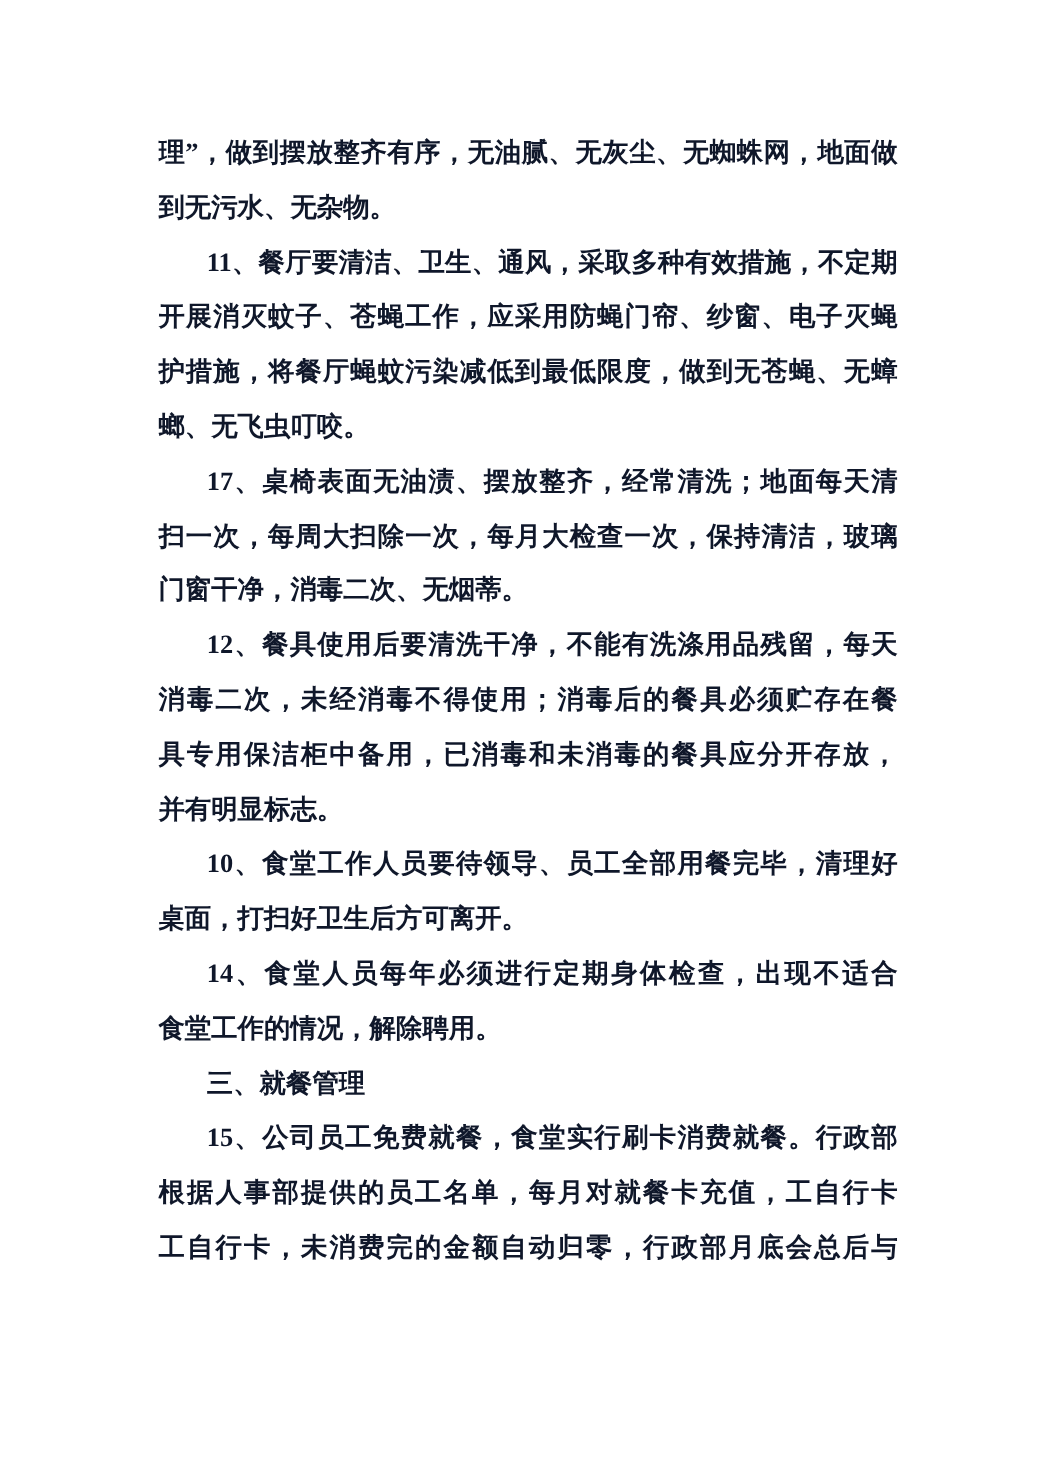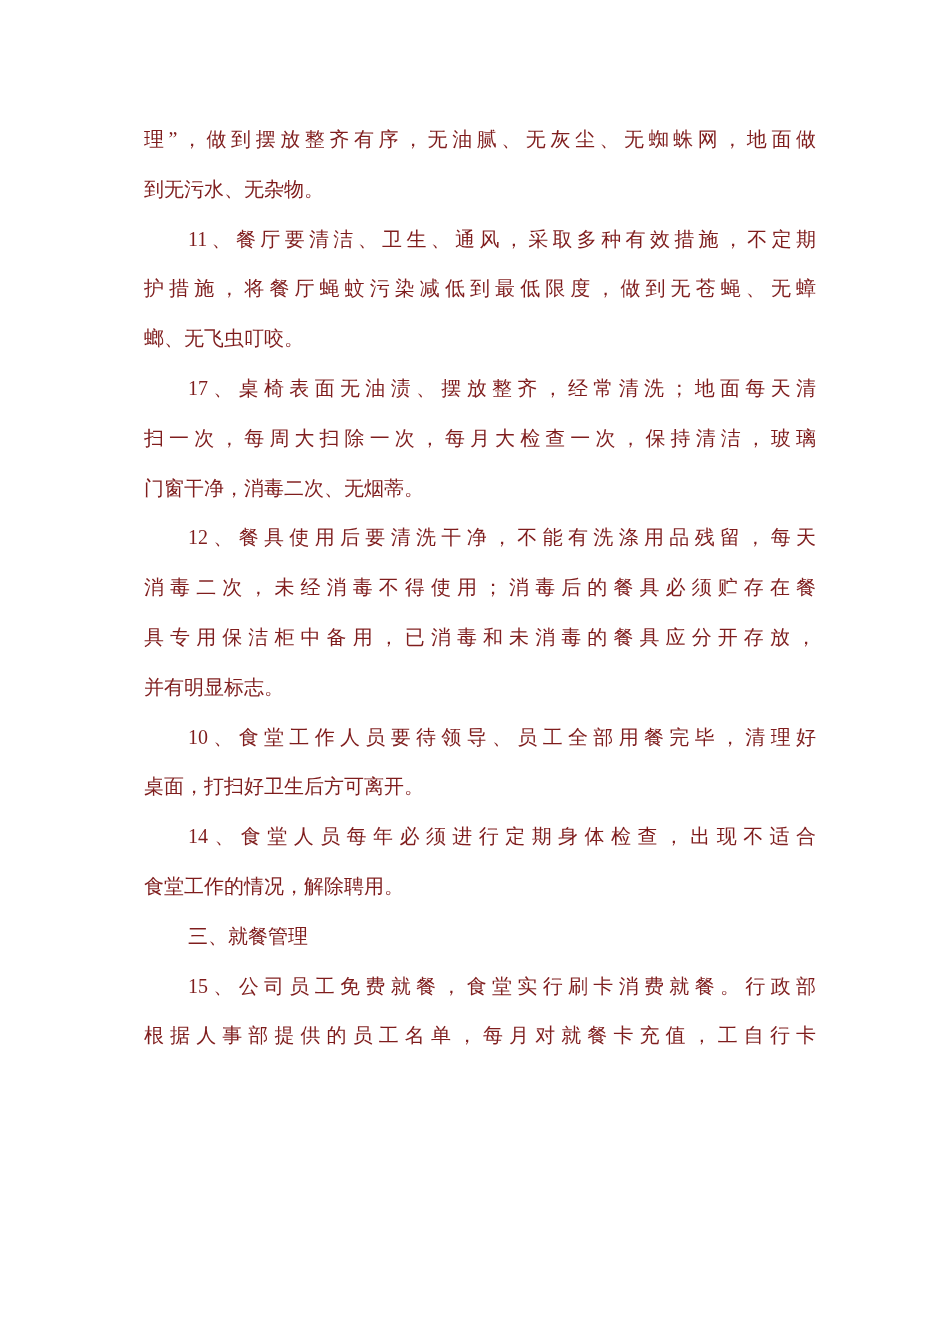--- a/index.html
+++ b/index.html
@@ -13,23 +13,23 @@
     height: 1344px;
     background: #ffffff;
     overflow: hidden;
     font-family: "Liberation Serif", "DejaVu Serif", serif;
   }
   .text-block {
     position: absolute;
     left: 144px;
     top: 115px;
     width: 672px;
-    color: #7f1d1d;
-    font-size: 20px;
-    font-weight: 400;
+    color: #0f172a;
+    font-size: 24px;
+    font-weight: 700;
   }
   .line {
     height: 49.8px;
     line-height: 49.8px;
     text-align: justify;
     text-align-last: justify;
     overflow: hidden;
   }
   .line.para-end {
     text-align-last: left;
@@ -39,30 +39,32 @@
   }
 </style>
 </head>
 <body>
 
 <div class="page">
   <div class="text-block">
       <div class="line">理”，做到摆放整齐有序，无油腻、无灰尘、无蜘蛛网，地面做</div>
       <div class="line para-end">到无污水、无杂物。</div>
       <div class="line indent">11、餐厅要清洁、卫生、通风，采取多种有效措施，不定期</div>
+      <div class="line">开展消灭蚊子、苍蝇工作，应采用防蝇门帘、纱窗、电子灭蝇</div>
       <div class="line">护措施，将餐厅蝇蚊污染减低到最低限度，做到无苍蝇、无蟑</div>
       <div class="line para-end">螂、无飞虫叮咬。</div>
       <div class="line indent">17、桌椅表面无油渍、摆放整齐，经常清洗；地面每天清</div>
       <div class="line">扫一次，每周大扫除一次，每月大检查一次，保持清洁，玻璃</div>
       <div class="line para-end">门窗干净，消毒二次、无烟蒂。</div>
       <div class="line indent">12、餐具使用后要清洗干净，不能有洗涤用品残留，每天</div>
       <div class="line">消毒二次，未经消毒不得使用；消毒后的餐具必须贮存在餐</div>
       <div class="line">具专用保洁柜中备用，已消毒和未消毒的餐具应分开存放，</div>
       <div class="line para-end">并有明显标志。</div>
       <div class="line indent">10、食堂工作人员要待领导、员工全部用餐完毕，清理好</div>
       <div class="line para-end">桌面，打扫好卫生后方可离开。</div>
       <div class="line indent">14、食堂人员每年必须进行定期身体检查，出现不适合</div>
       <div class="line para-end">食堂工作的情况，解除聘用。</div>
       <div class="line indent para-end">三、就餐管理</div>
       <div class="line indent">15、公司员工免费就餐，食堂实行刷卡消费就餐。行政部</div>
       <div class="line">根据人事部提供的员工名单，每月对就餐卡充值，工自行卡</div>
+      <div class="line">工自行卡，未消费完的金额自动归零，行政部月底会总后与</div>
     </div>
 </div>
 
 </body></html>

